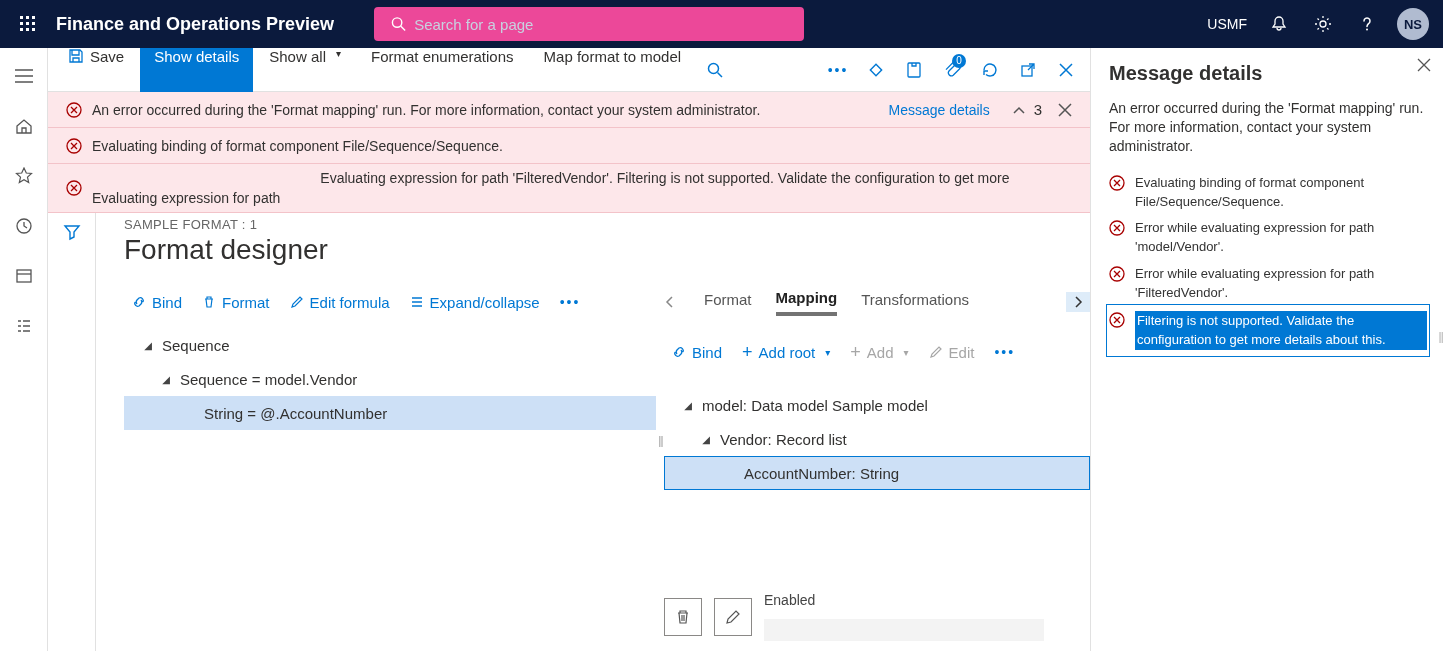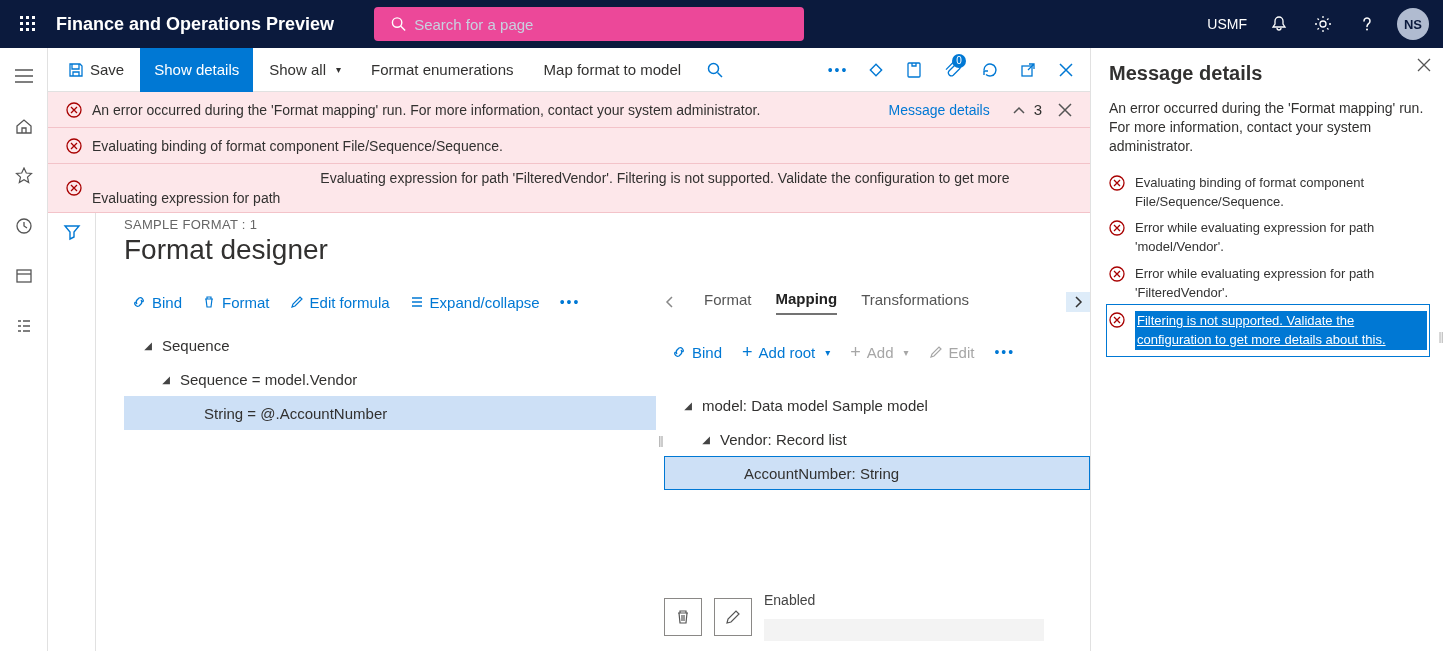--- a/index.html
+++ b/index.html
@@ -20,21 +20,21 @@
 
 
 .body-row { display:flex; height: calc(651px - 48px); }
 .left-rail { width:48px; border-right:1px solid #e1e1e1; display:flex; flex-direction:column; align-items:center; padding-top:12px; gap:18px; }
 .rail-icon { width:32px; height:32px; display:flex; align-items:center; justify-content:center; color:#555; cursor:pointer; }
 
 .main-area { flex:1; min-width:0; display:flex; flex-direction:column; border-right:1px solid #e1e1e1; }
 
 
 .action-bar { height:44px; display:flex; align-items:center; border-bottom:1px solid #e1e1e1; padding:0 6px; gap:2px; }
-.action-btn { height:44px; display:flex; align-items:center; padding:0 14px; font-size:15px; color:#323130; cursor:pointer; gap:6px; }
+.action-btn { height:44px; display:flex; align-items:flex-start; padding:0 14px; font-size:15px; color:#323130; cursor:pointer; gap:6px; }
 .action-btn.primary { background:#0078d4; color:#fff; }
 .action-btn .ico { color:#0078d4; }
 .action-chev { font-size:10px; margin-left:4px; }
 .action-spacer { flex:1; }
 .icon-btn { width:36px; height:36px; display:flex; align-items:center; justify-content:center; color:#0078d4; cursor:pointer; position:relative; }
 .badge { position:absolute; top:2px; left:18px; background:#0078d4; color:#fff; border-radius:8px; font-size:10px; padding:0 4px; min-width:14px; height:14px; line-height:14px; text-align:center; }
 
 
 .error-banner { background:#fde7ea; border-bottom:1px solid #f3c3c9; display:flex; align-items:center; padding:6px 18px; font-size:14px; color:#323130; min-height:36px; gap:10px; }
 .err-ico { color:#a80000; flex-shrink:0; }
@@ -58,21 +58,21 @@
 
 .toolbar { display:flex; align-items:center; gap:4px; height:36px; margin-bottom:8px; }
 .tool-link { color:#0078d4; display:flex; align-items:center; gap:6px; padding:4px 8px; font-size:15px; cursor:pointer; }
 .tool-disabled { color:#a6a6a6; }
 .tool-more { color:#0078d4; padding:4px 8px; cursor:pointer; letter-spacing:2px; }
 
 .tabset { display:flex; align-items:center; gap:24px; height:36px; margin-left:-4px; }
 .tab-prev { color:#888; cursor:pointer; padding:4px; }
 .tab-next { background:#deecf9; color:#333; cursor:pointer; padding:4px 6px; }
 .tab { font-size:15px; color:#555; cursor:pointer; padding-bottom:6px; }
-.tab.active { color:#222; font-weight:600; border-bottom:2px solid #737373; }
+.tab.active { color:#222; font-weight:600; border-bottom:4px solid #737373; }
 
 .tree { font-size:15px; }
 .tree-row { display:flex; align-items:center; height:34px; padding-left:0; }
 .tree-row .twisty { width:16px; text-align:center; color:#444; font-size:10px; margin-right:6px; }
 .tree-row .lbl { white-space:nowrap; }
 .tree-sel { background:#cde0f6; }
 .tree-sel-outline { background:#cde0f6; outline:1px solid #0078d4; outline-offset:-1px; }
 .indent-1 { padding-left:16px; }
 .indent-2 { padding-left:34px; }
 .indent-3 { padding-left:58px; }
@@ -85,21 +85,21 @@
 .enabled-lbl { font-size:14px; color:#444; display:flex; flex-direction:column; gap:11px; }
 .enabled-field { background:#f3f3f3; height:22px; width:280px; }
 
 
 .msg-panel { width:352px; padding:14px 16px 0 18px; overflow:hidden; position:relative; }
 .msg-close { position:absolute; top:10px; right:12px; cursor:pointer; color:#555; font-size:16px; }
 .msg-title { font-size:20px; font-weight:600; margin-bottom:14px; }
 .msg-body-text { font-size:14px; margin-bottom:14px; line-height:1.35; }
 .msg-item { display:flex; gap:10px; font-size:13px; color:#333; padding:4px 0; align-items:flex-start; }
 .msg-item .mi-ico { color:#a80000; flex-shrink:0; margin-top:1px; }
-.msg-item.hl .mi-text { background:#0078d4; color:#fff; padding:1px 2px;text-decoration:underline; }
+.msg-item.hl .mi-text { background:#0078d4; color:#fff; padding:1px 2px; }
 .msg-item.hl { outline:1px solid #0078d4; outline-offset:2px; }
 .mi-text { line-height:1.45; }
 
 .vre { position:absolute; right:-1px; top:330px; color:#bbb; font-size:14px; }
 
 svg { display:block; }
 </style>
 </head>
 <body>
 

